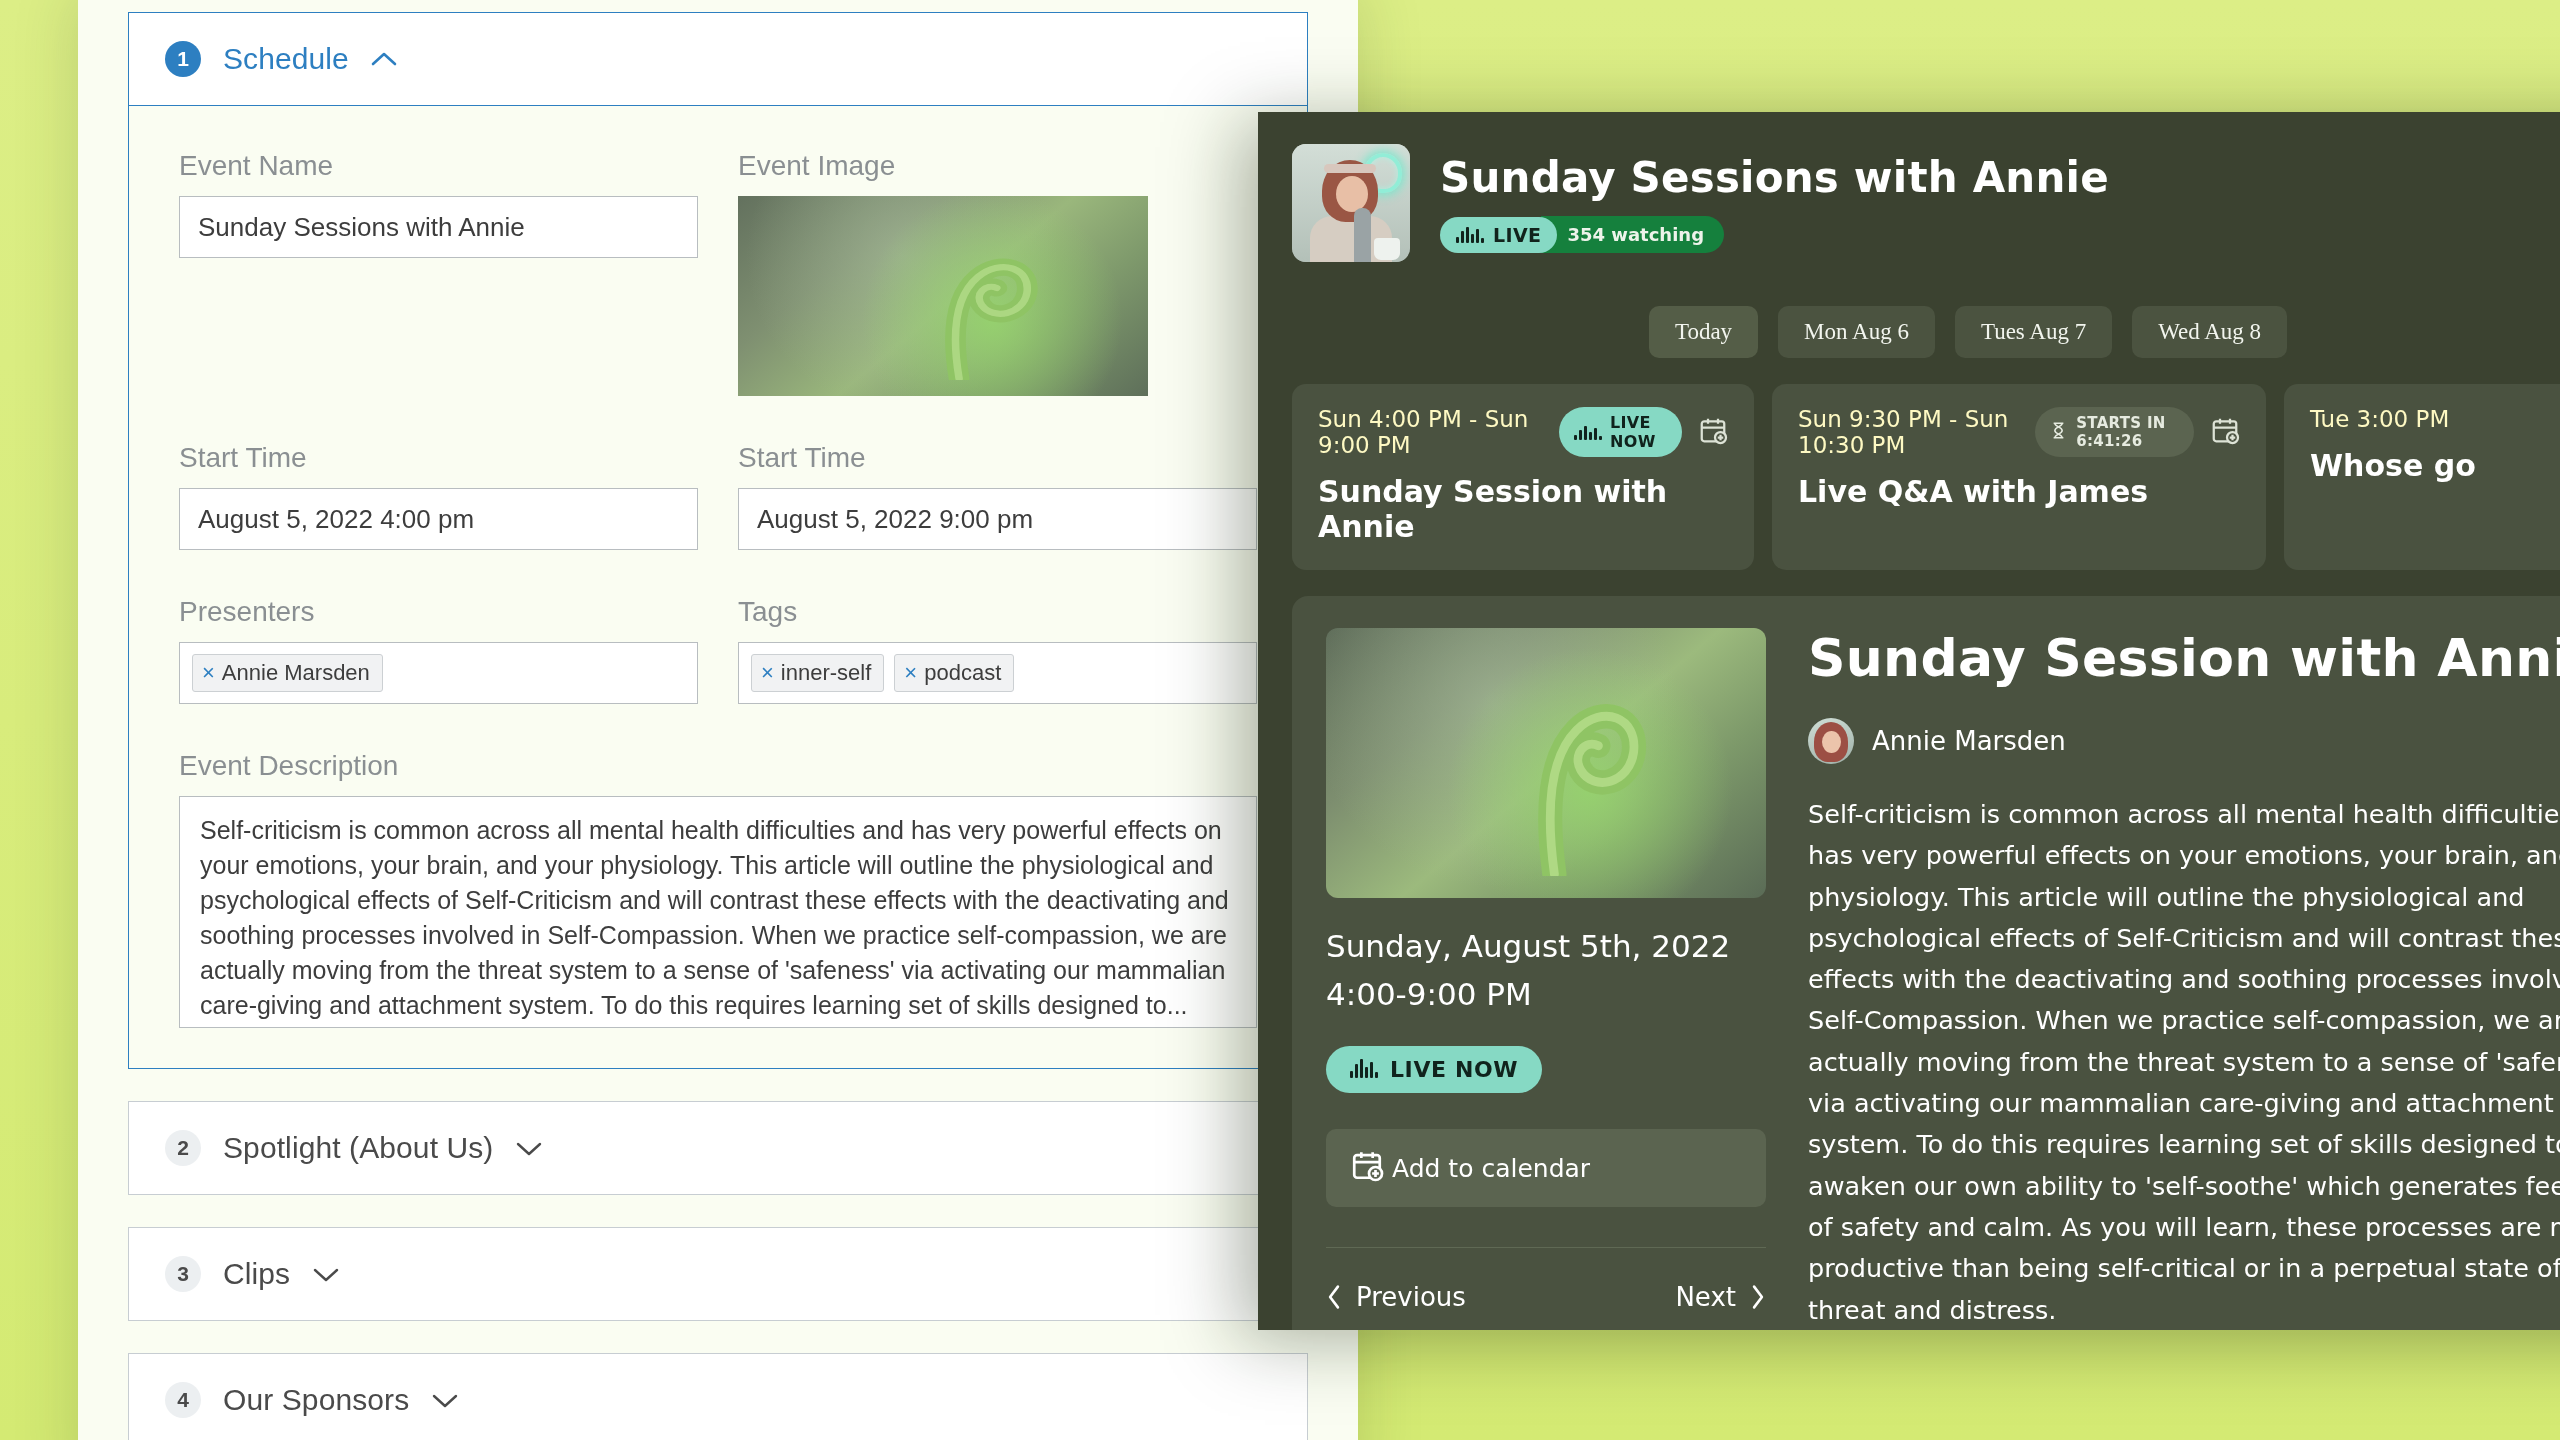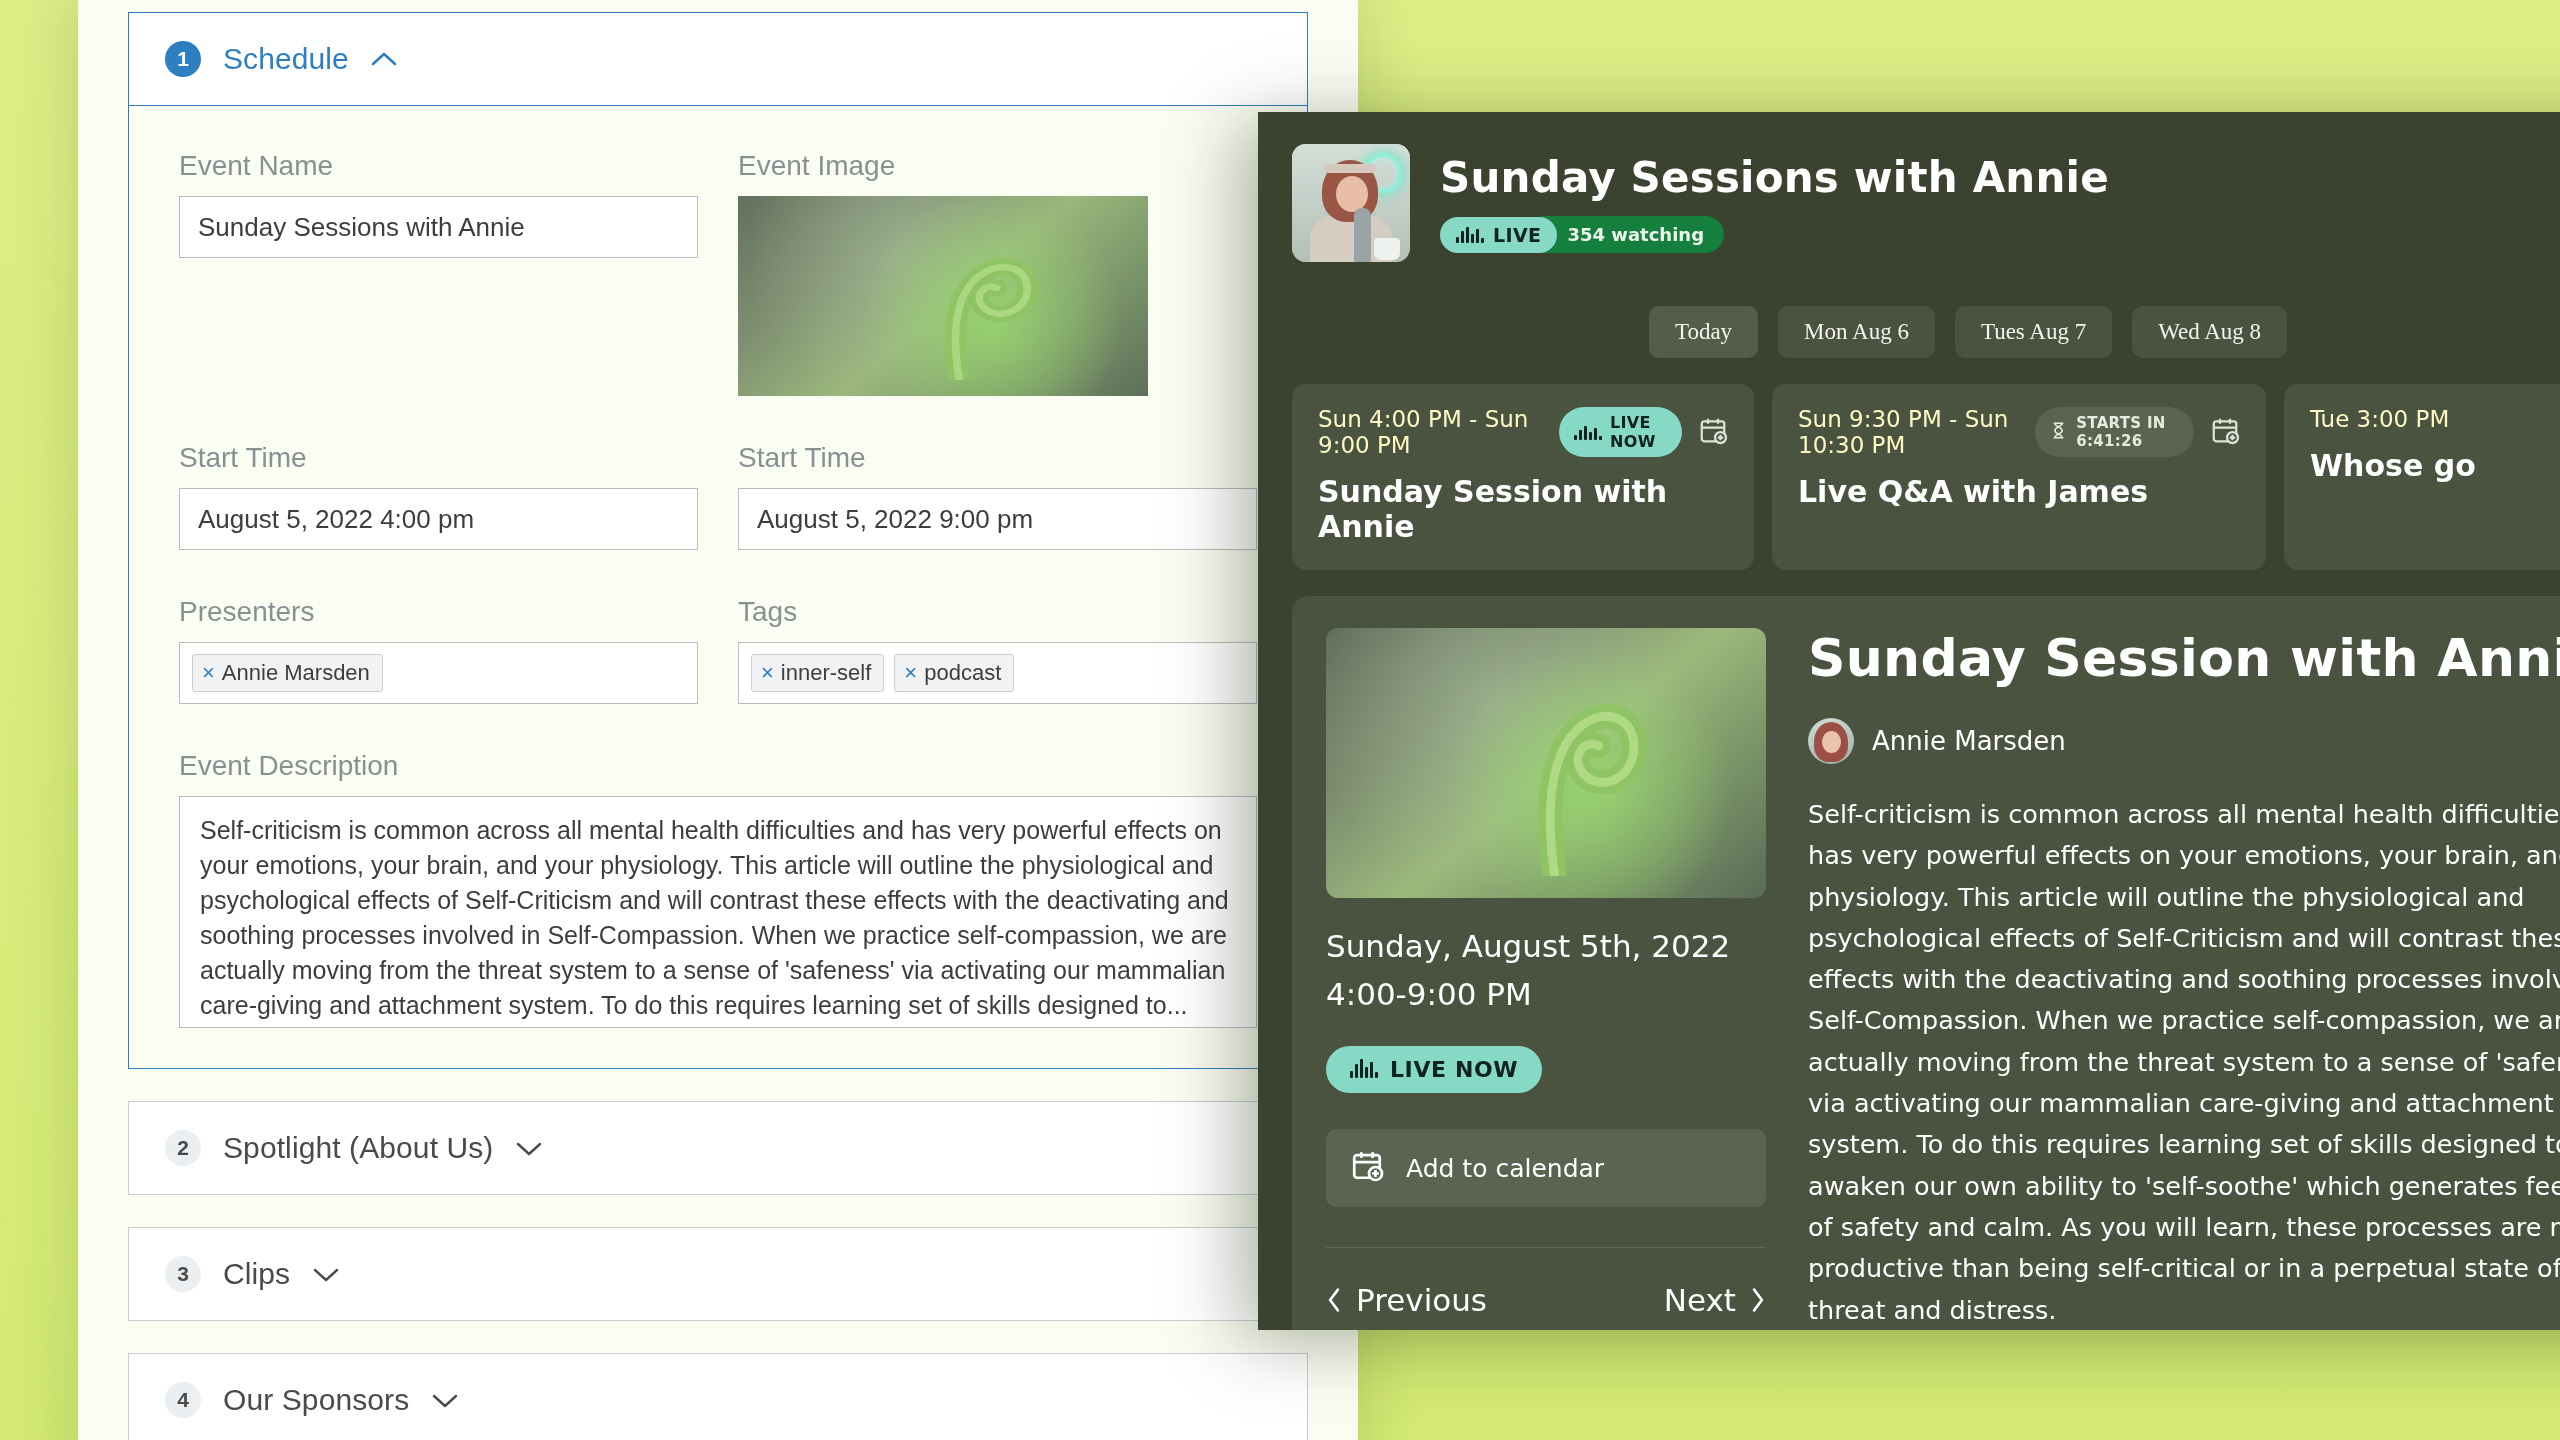--- a/index.html
+++ b/index.html
@@ -201,27 +201,27 @@
   }
   .pv-date { font-size: 31px; margin-top: 30px; }
   .pv-time { font-size: 31px; margin-top: 12px; }
   .pv-livebtn {
     display: inline-flex; align-items: center; gap: 12px;
     background: #86d9c4; color: #10231d; border-radius: 30px;
     padding: 11px 24px; font-size: 22px; font-weight: 700; letter-spacing:.6px;
     margin-top: 34px; cursor: pointer;
   }
   .pv-addcal {
-    display: flex; align-items: center; gap: 22px;
+    display: flex; align-items: center; gap: 8px;
     background: #5b6450; border-radius: 10px;
     padding: 19px 24px; margin-top: 36px;
     font-size: 25px; cursor: pointer;
   }
   .pv-divider { height: 1px; background: #5f6954; margin: 40px 0 0 0; }
-  .pv-nav { display: flex; justify-content: space-between; align-items: center; margin-top: 34px; font-size: 31px; }
+  .pv-nav { display: flex; justify-content: space-between; align-items: center; margin-top: 34px; font-size: 26px; }
   .pv-nav span { display: inline-flex; align-items: center; gap: 14px; cursor: pointer; }
 
   .pv-right { flex: 1 1 auto; min-width: 0; }
   .pv-bigtitle { font-size: 52px; font-weight: 700; letter-spacing: .3px; }
   .pv-author { display: flex; align-items: center; gap: 18px; margin-top: 30px; }
   .pv-avatar {
     width: 46px; height: 46px; border-radius: 50%; flex: none; overflow: hidden;
     position: relative; background: linear-gradient(160deg,#cfded6,#9fb0a8);
   }
   .pv-avatar .h { position:absolute; left:6px; top:4px; width:34px; height:40px; border-radius:50% 50% 40% 40%; background:#9c4f44; }

